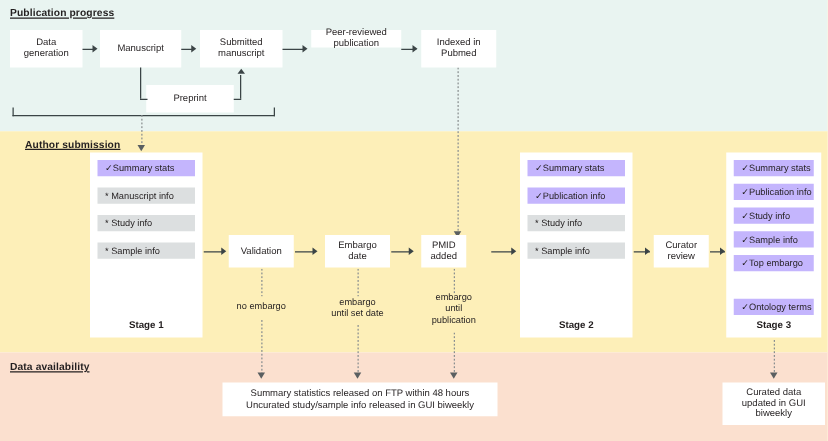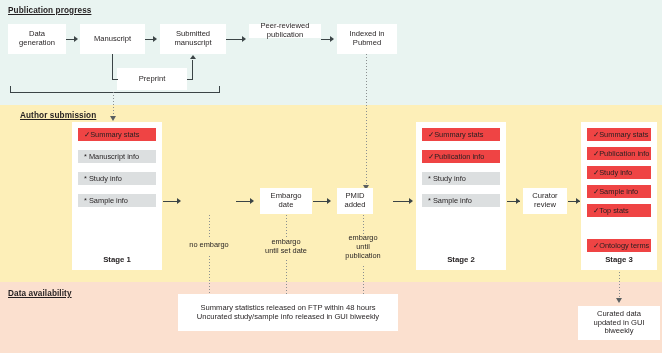--- a/index.html
+++ b/index.html
@@ -40,21 +40,21 @@
   .stage-label{
     position:absolute;bottom:6px;left:0;width:100%;
     text-align:center;font-weight:bold;font-size:7.8px;color:#231f20;
   }
   .chip{
     position:absolute;left:6px;right:6px;height:13px;
     display:flex;align-items:center;
     padding-left:6px;box-sizing:border-box;
     font-size:7.4px;color:#231f20;white-space:nowrap;
   }
-  .chip.green{background:#ef4444;}
+  .chip.green{background:#c4b5fd;}
   .chip.grey{background:#dcdfe0;}
 
   
   .hline{position:absolute;height:1px;background:#3b4446;}
   .vline{position:absolute;width:1px;background:#3b4446;}
   .arrow-r{
     position:absolute;width:0;height:0;
     border-top:3px solid transparent;border-bottom:3px solid transparent;
     border-left:4.5px solid #3b4446;
   }
@@ -148,20 +148,23 @@
     <div class="chip green" style="top:6px;">✓Summary stats</div>
     <div class="chip grey" style="top:28px;">* Manuscript info</div>
     <div class="chip grey" style="top:50px;">* Study info</div>
     <div class="chip grey" style="top:72px;">* Sample info</div>
     <div class="stage-label">Stage 1</div>
   </div>
 
   <div class="hline" style="left:163px;top:201px;width:16px;"></div>
   <div class="arrow-r" style="left:177px;top:198px;"></div>
 
+  <div class="box" style="left:183px;top:188px;width:52px;height:26px;">
+    <span>Validation</span>
+  </div>
   <div class="box" style="left:260px;top:188px;width:52px;height:26px;">
     <span>Embargo
 date</span>
   </div>
   <div class="box" style="left:337px;top:188px;width:36px;height:26px;">
     <span>PMID added</span>
   </div>
 
   <div class="hline" style="left:236px;top:201px;width:16px;"></div>
   <div class="arrow-r" style="left:250px;top:198px;"></div>
@@ -207,29 +210,29 @@
   </div>
 
   <div class="hline" style="left:568px;top:201px;width:12px;"></div>
   <div class="arrow-r" style="left:576px;top:198px;"></div>
 
   <div class="stage-panel" style="left:581px;top:122px;width:76px;height:148px;">
     <div class="chip green" style="top:6px;">✓Summary stats</div>
     <div class="chip green" style="top:25px;">✓Publication info</div>
     <div class="chip green" style="top:44px;">✓Study info</div>
     <div class="chip green" style="top:63px;">✓Sample info</div>
-    <div class="chip green" style="top:82px;">✓Top stats</div>
+    <div class="chip green" style="top:82px;">✓Top embargo</div>
     <div class="chip green" style="top:117px;">✓Ontology terms</div>
     <div class="stage-label">Stage 3</div>
   </div>
 
   <div class="dotted" style="left:619px;top:272px;height:28px;"></div>
   <div class="arrow-d" style="left:616px;top:298px;"></div>
 
-  <div class="box" style="left:178px;top:294px;width:220px;height:37px;">
+  <div class="box" style="left:178px;top:306px;width:220px;height:27px;">
     <span>Summary statistics released on FTP within 48 hours
 Uncurated study/sample info released in GUI biweekly</span>
   </div>
 
   <div class="box" style="left:578px;top:306px;width:82px;height:34px;">
     <span>Curated data
 updated in GUI
 biweekly</span>
   </div>
 

